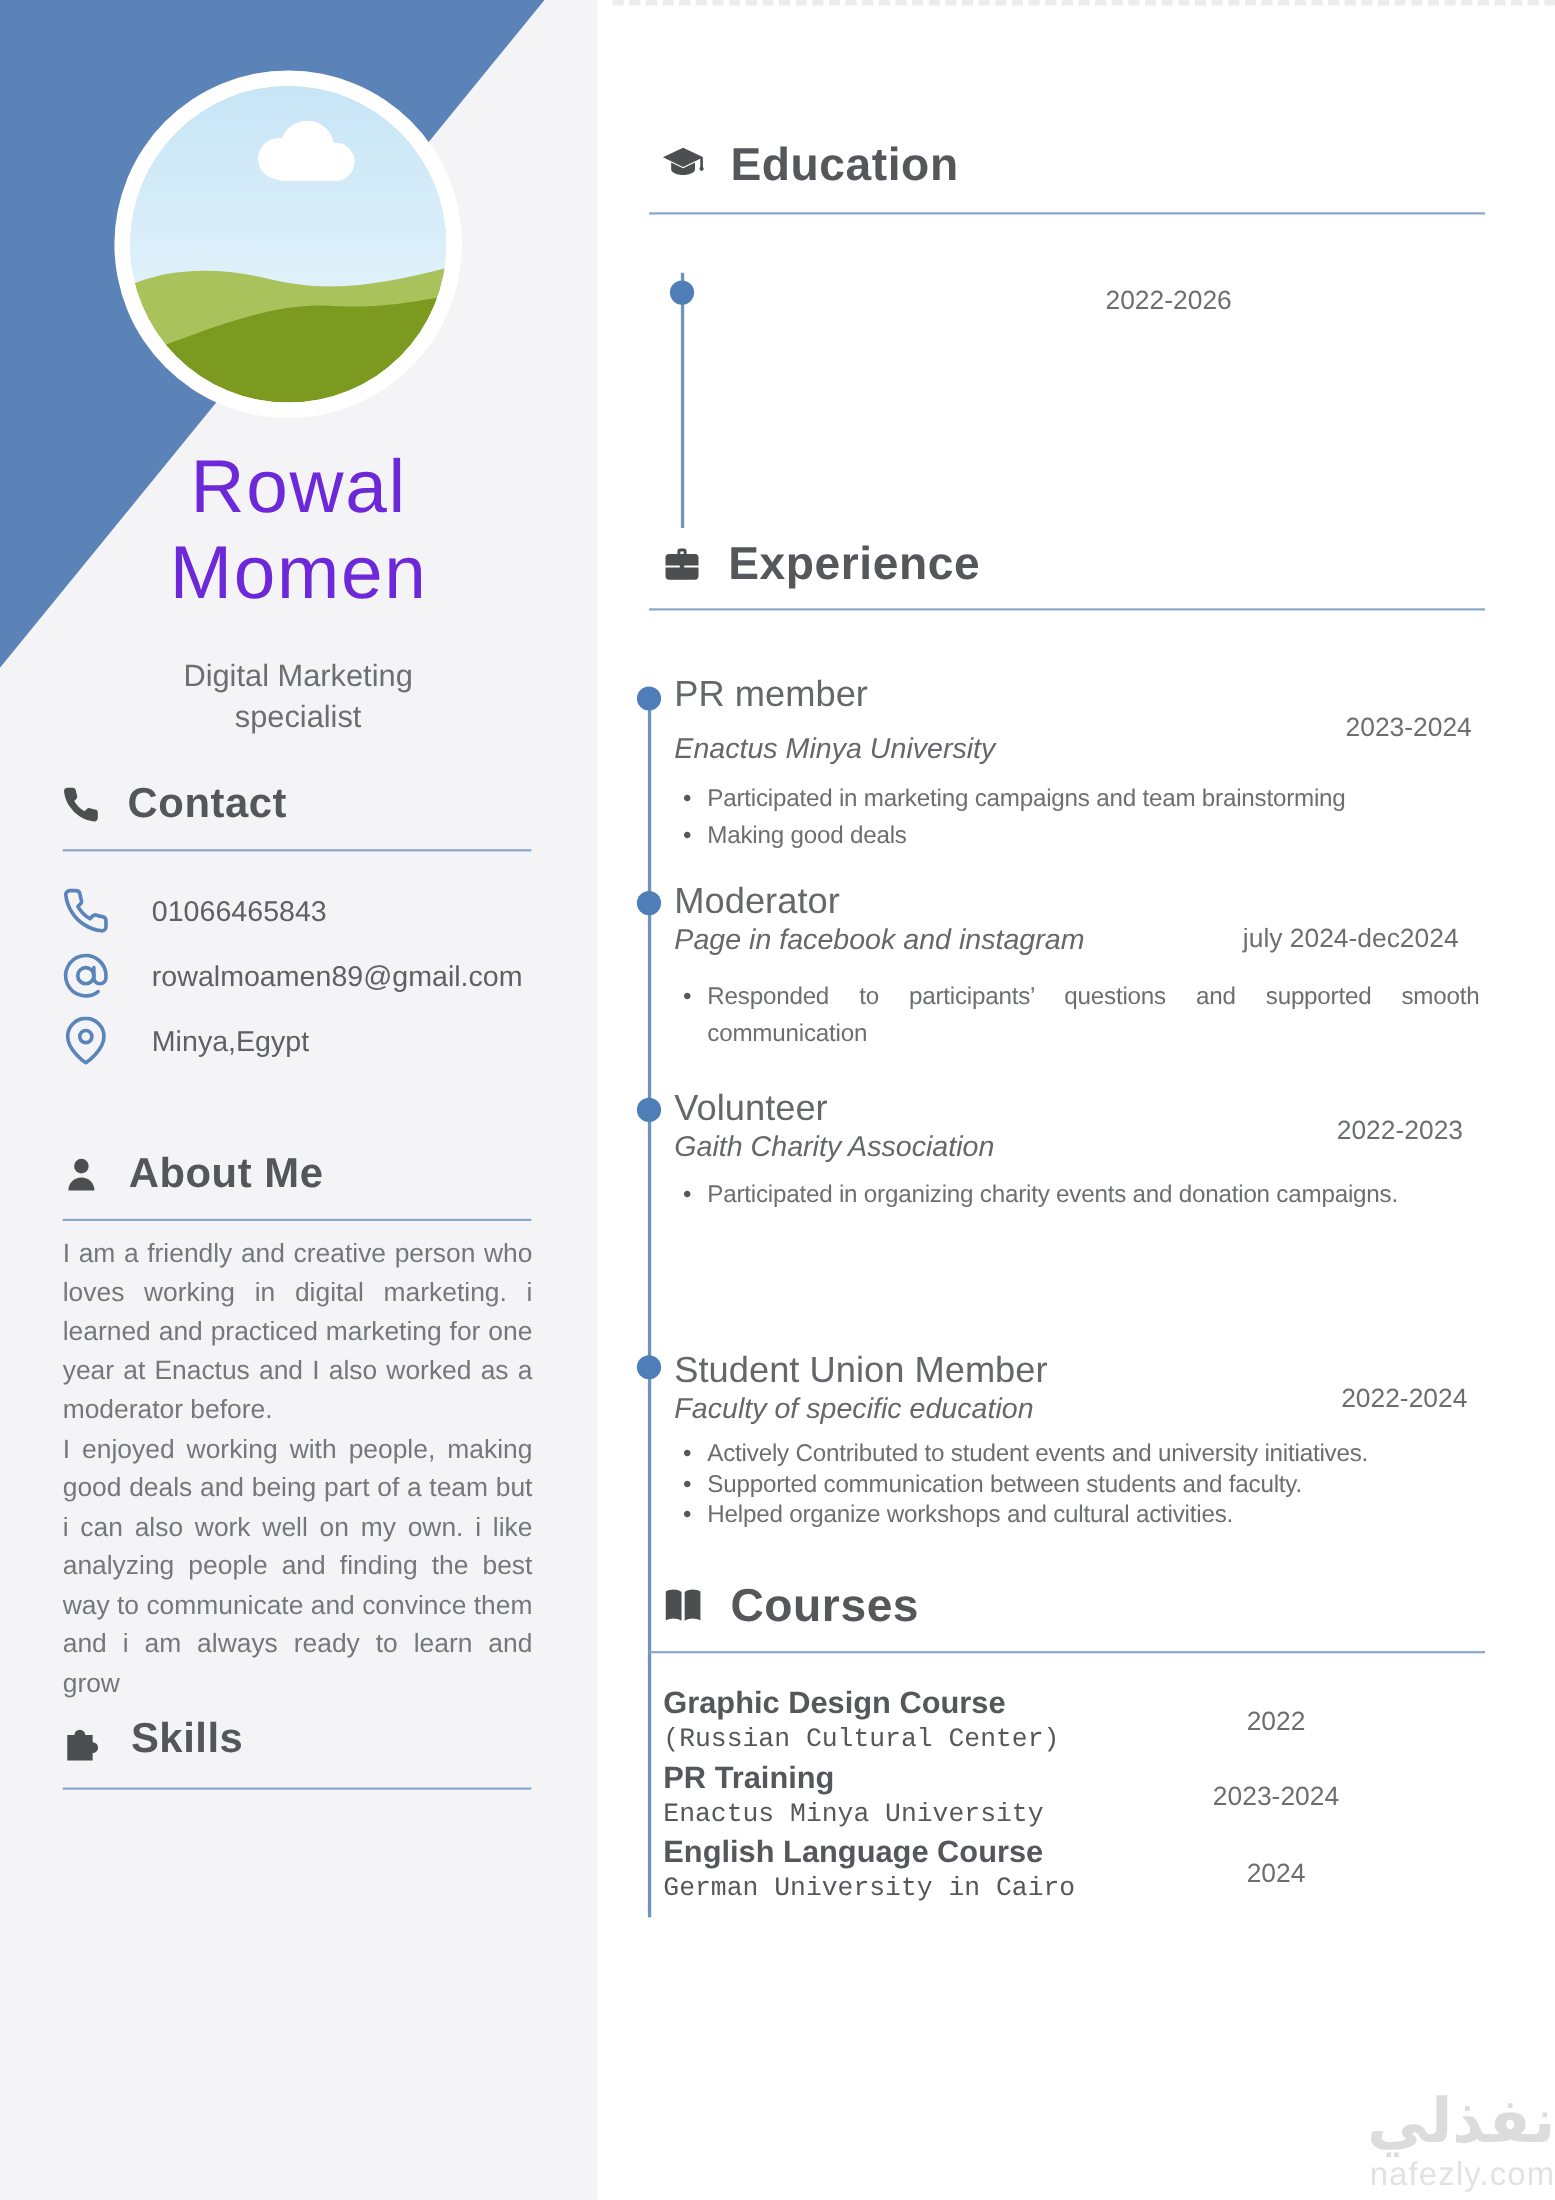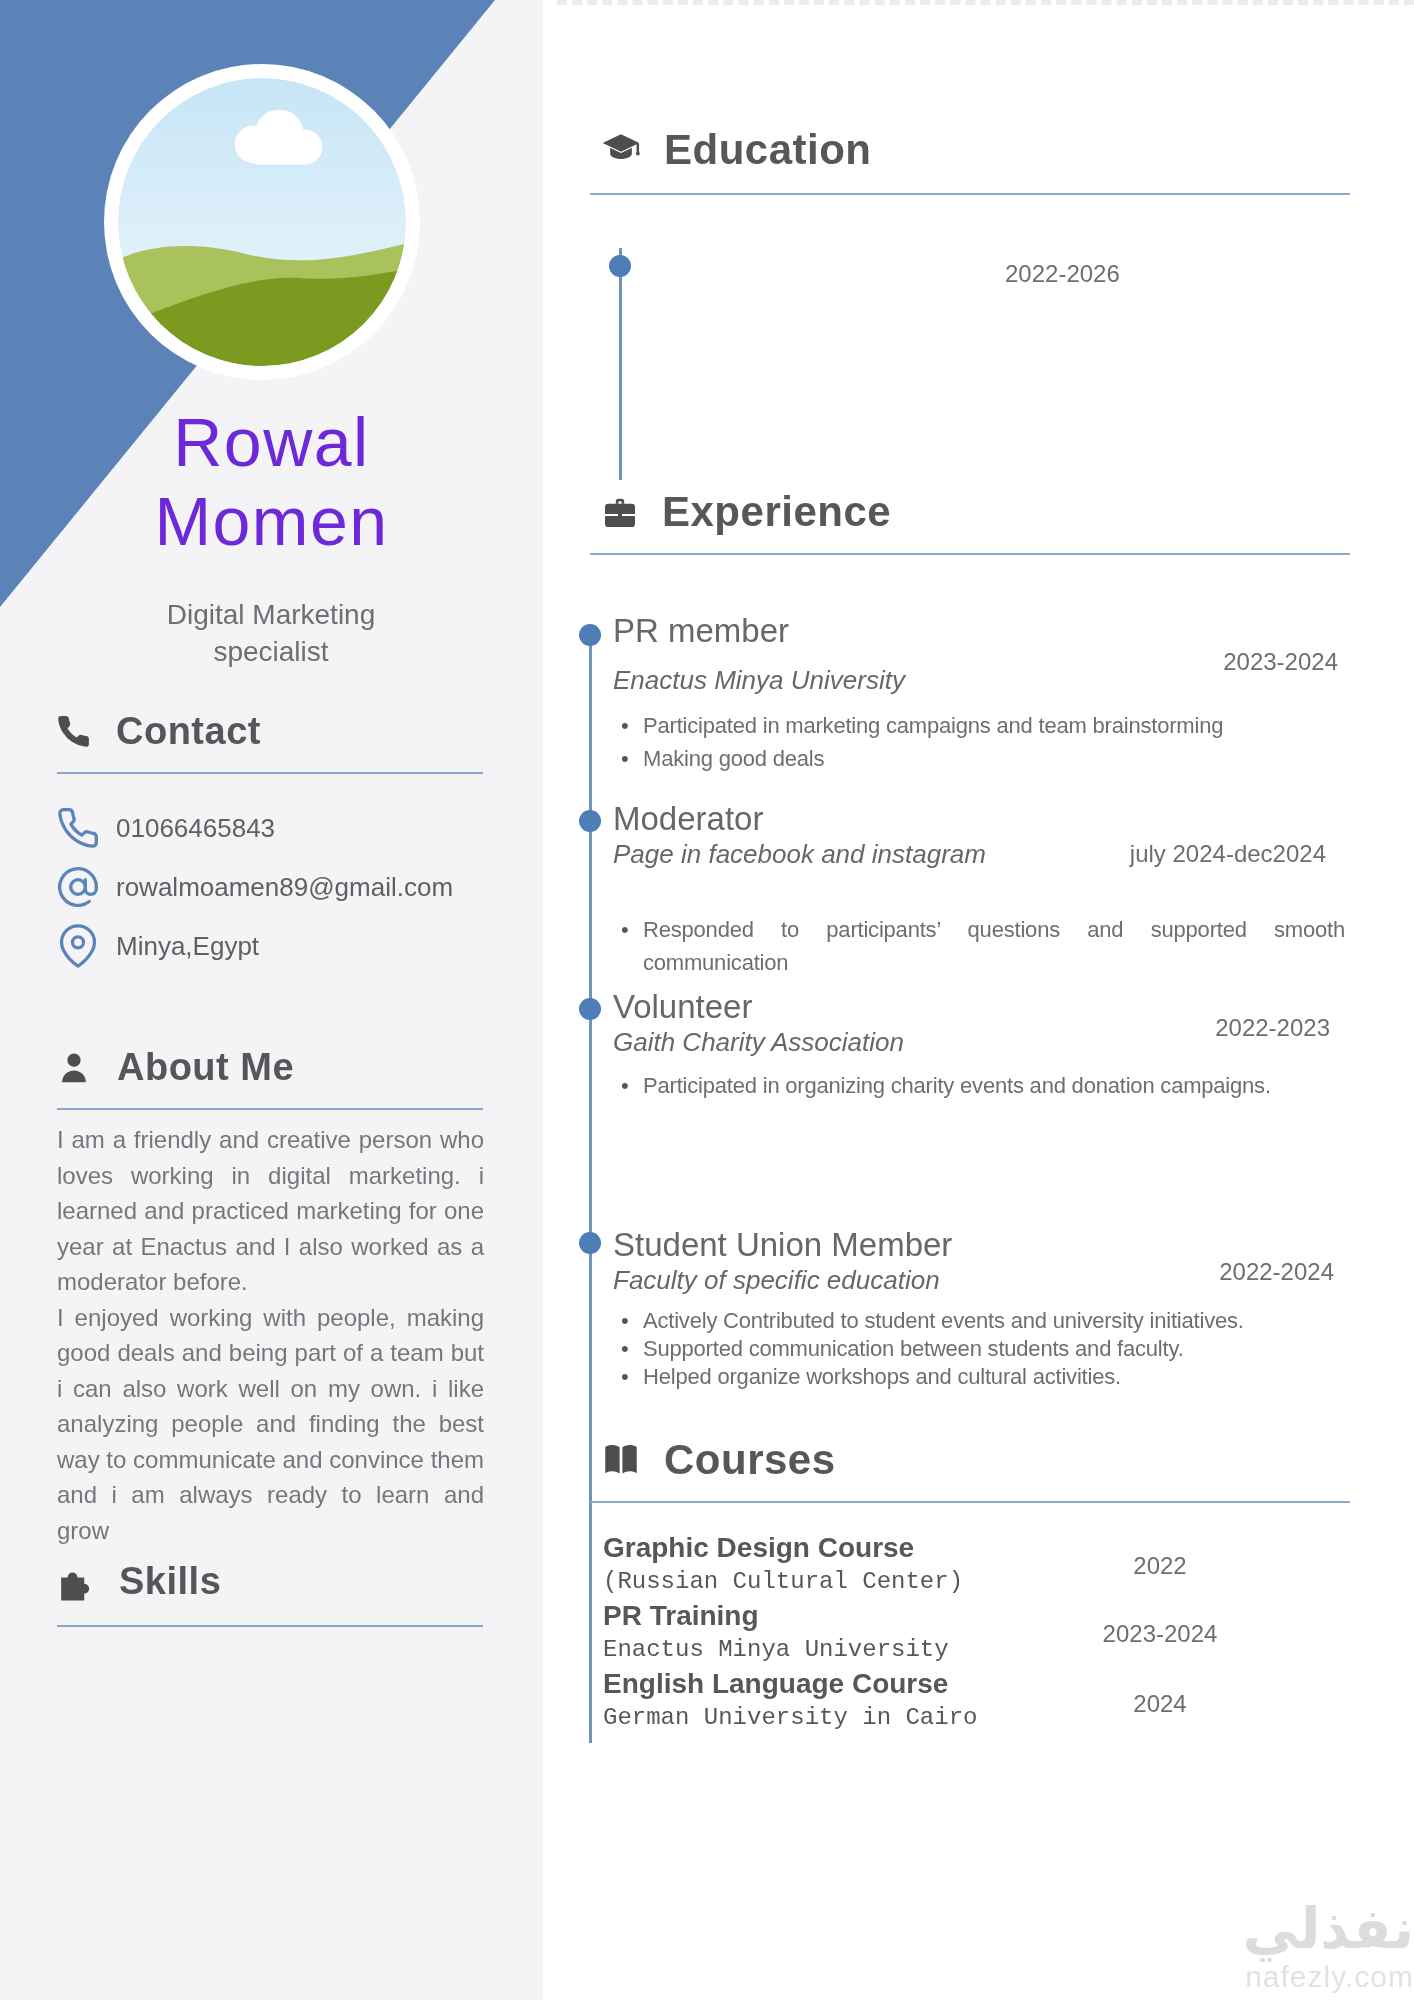--- a/index.html
+++ b/index.html
@@ -19,21 +19,21 @@
     font-size:68px; line-height:79px; font-weight:500; letter-spacing:1.5px; color:#6d28d9; }
   .subtitle { position:absolute; top:596px; left:121px; width:300px; text-align:center;
     font-size:28px; line-height:37px; color:#6d6e71; }
 
   .s-head { position:absolute; left:55px; display:flex; align-items:center; gap:24px; }
   .s-head .s-label { font-size:38px; font-weight:bold; color:#55565a; letter-spacing:0.5px; }
   .s-head svg { flex:0 0 auto; }
   .s-rule { position:absolute; left:57px; width:426px; height:0; border-top:2px solid #89a7cd; }
 
   .contact-rows { position:absolute; left:56px; top:806px; }
-  .c-row { display:flex; align-items:center; margin-bottom:15px; height:44px; }
+  .c-row { display:flex; align-items:center; margin-bottom:15px; height:44px;gap:22px; }
   .c-row svg { flex:0 0 auto; }
   .c-row .c-text { margin-left:16px; font-size:26px; color:#5f6063; }
 
   .about-text { position:absolute; left:57px; top:1122px; width:427px;
     font-size:24px; line-height:35.5px; color:#76777a; text-align:justify; }
   .about-text p { margin:0; }
 
   .skills-list { position:absolute; left:74px; top:1644px; list-style:none; }
   .skills-list li { position:relative; padding-left:28px; font-size:26px; line-height:27px;
     color:#5d5e61; margin-bottom:31px; }
@@ -226,21 +226,21 @@
       <ul class="bullets" style="margin-top:12px;">
         <li>Participated in marketing campaigns and team brainstorming</li>
         <li>Making good deals</li>
       </ul>
     </div>
     <span class="entry-date" style="right:76px; top:648px;">2023-2024</span>
 
     <div class="exp-entry" style="top:800px;">
       <div class="entry-title">Moderator</div>
       <div class="entry-inst">Page in facebook and instagram</div>
-      <ul class="bullets just" style="margin-top:42px; width:732px;">
+      <ul class="bullets just" style="margin-top:18px; width:732px;">
         <li>Responded to participants’ questions and supported smooth communication</li>
       </ul>
     </div>
     <span class="entry-date" style="right:88px; top:840px;">july 2024-dec2024</span>
 
     <div class="exp-entry" style="top:988px;">
       <div class="entry-title">Volunteer</div>
       <div class="entry-inst">Gaith Charity Association</div>
       <ul class="bullets just" style="margin-top:10px; width:732px;">
         <li>Participated in organizing charity events and donation campaigns.</li>

